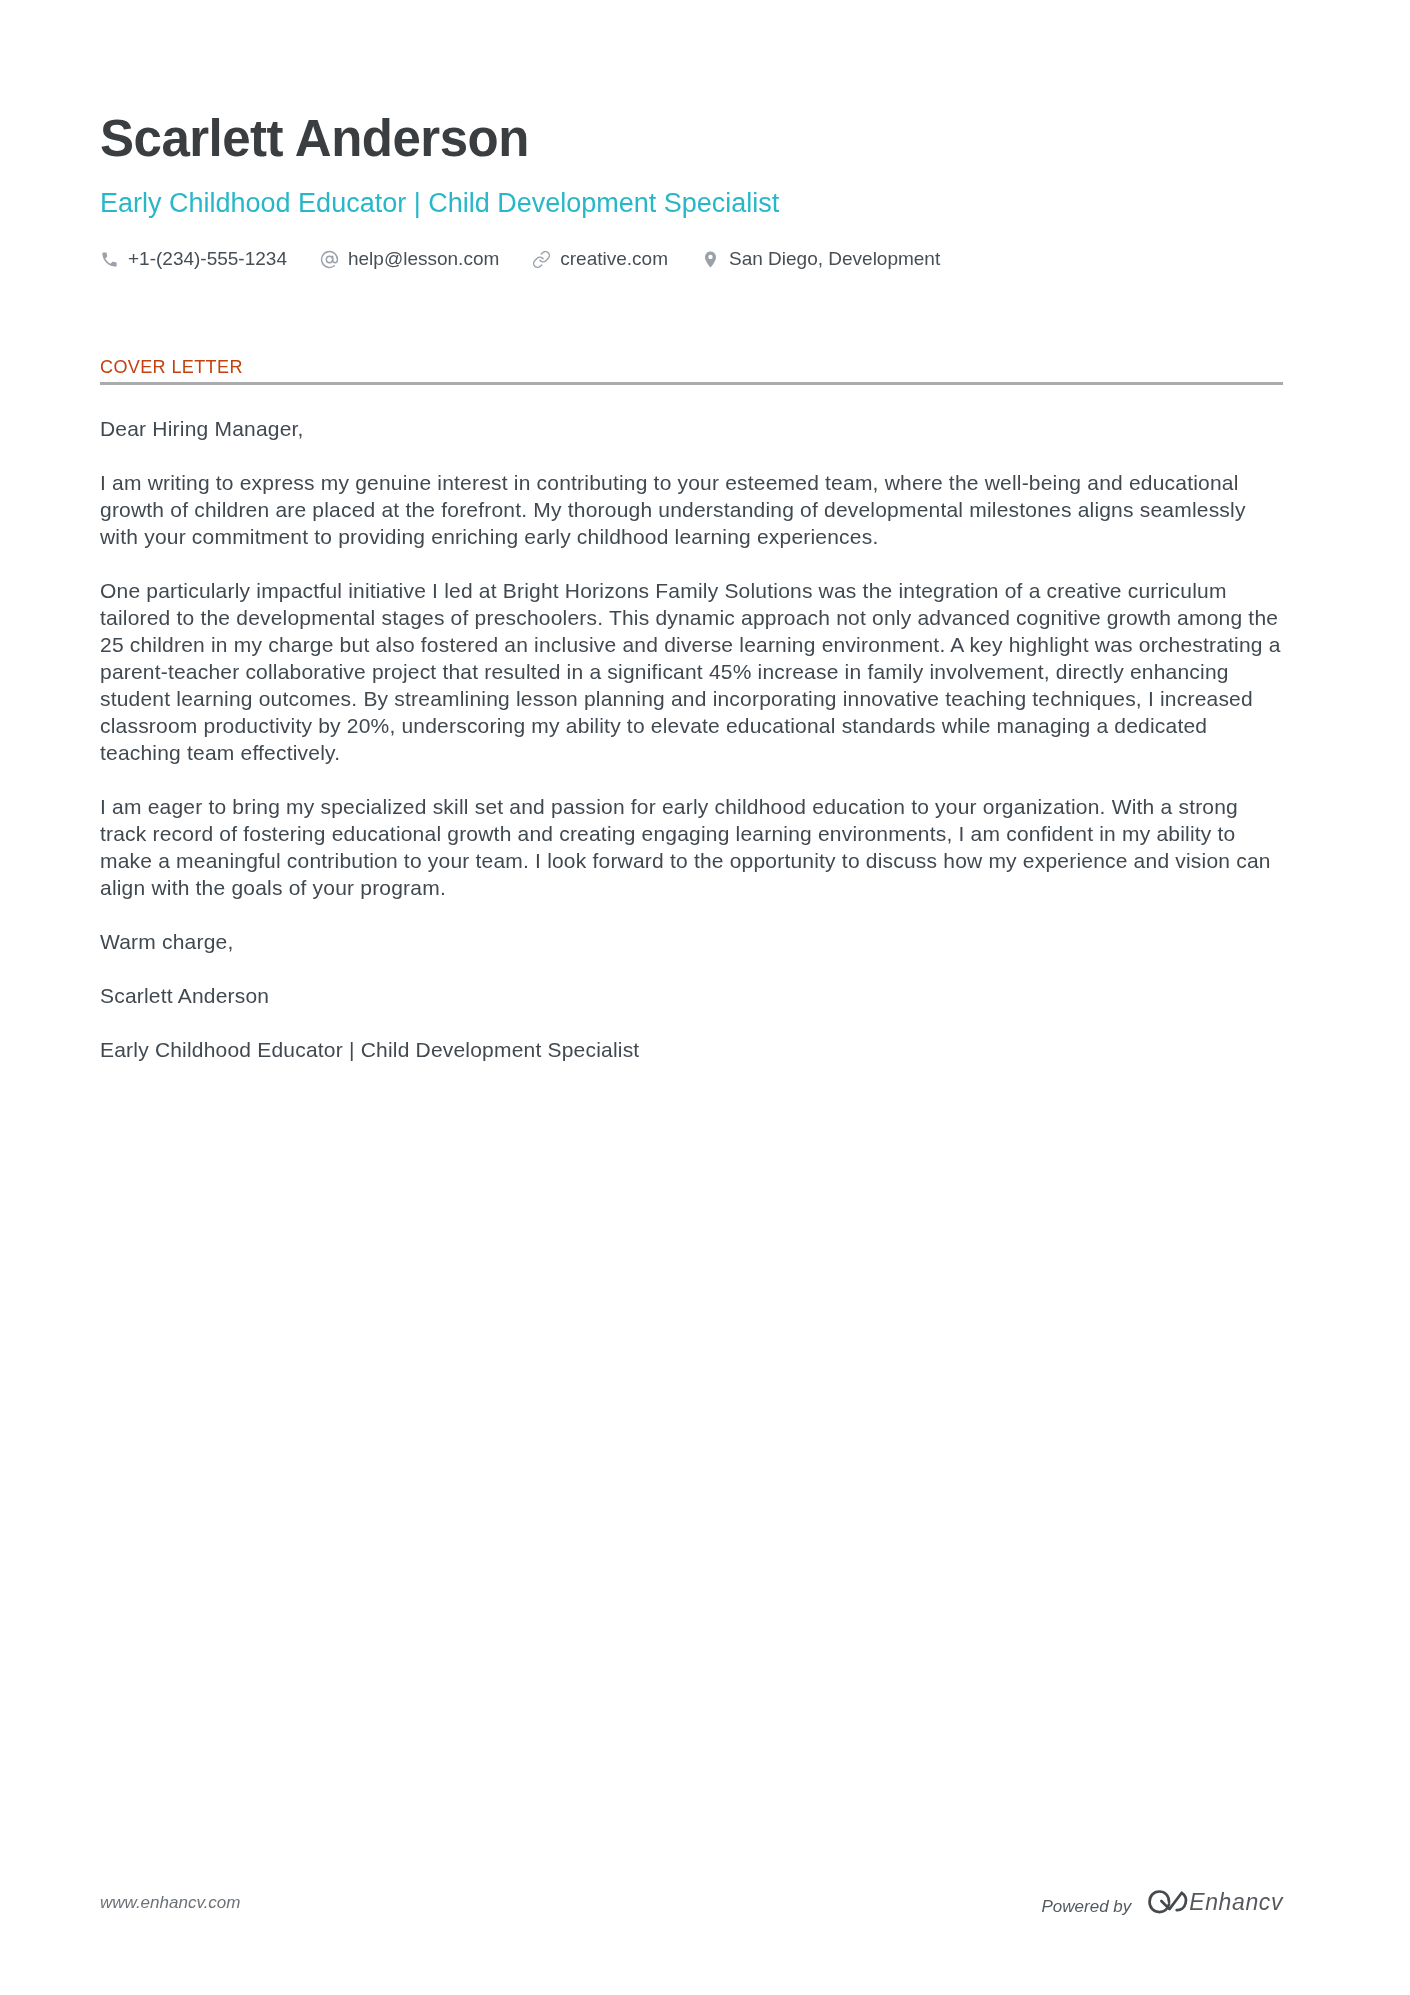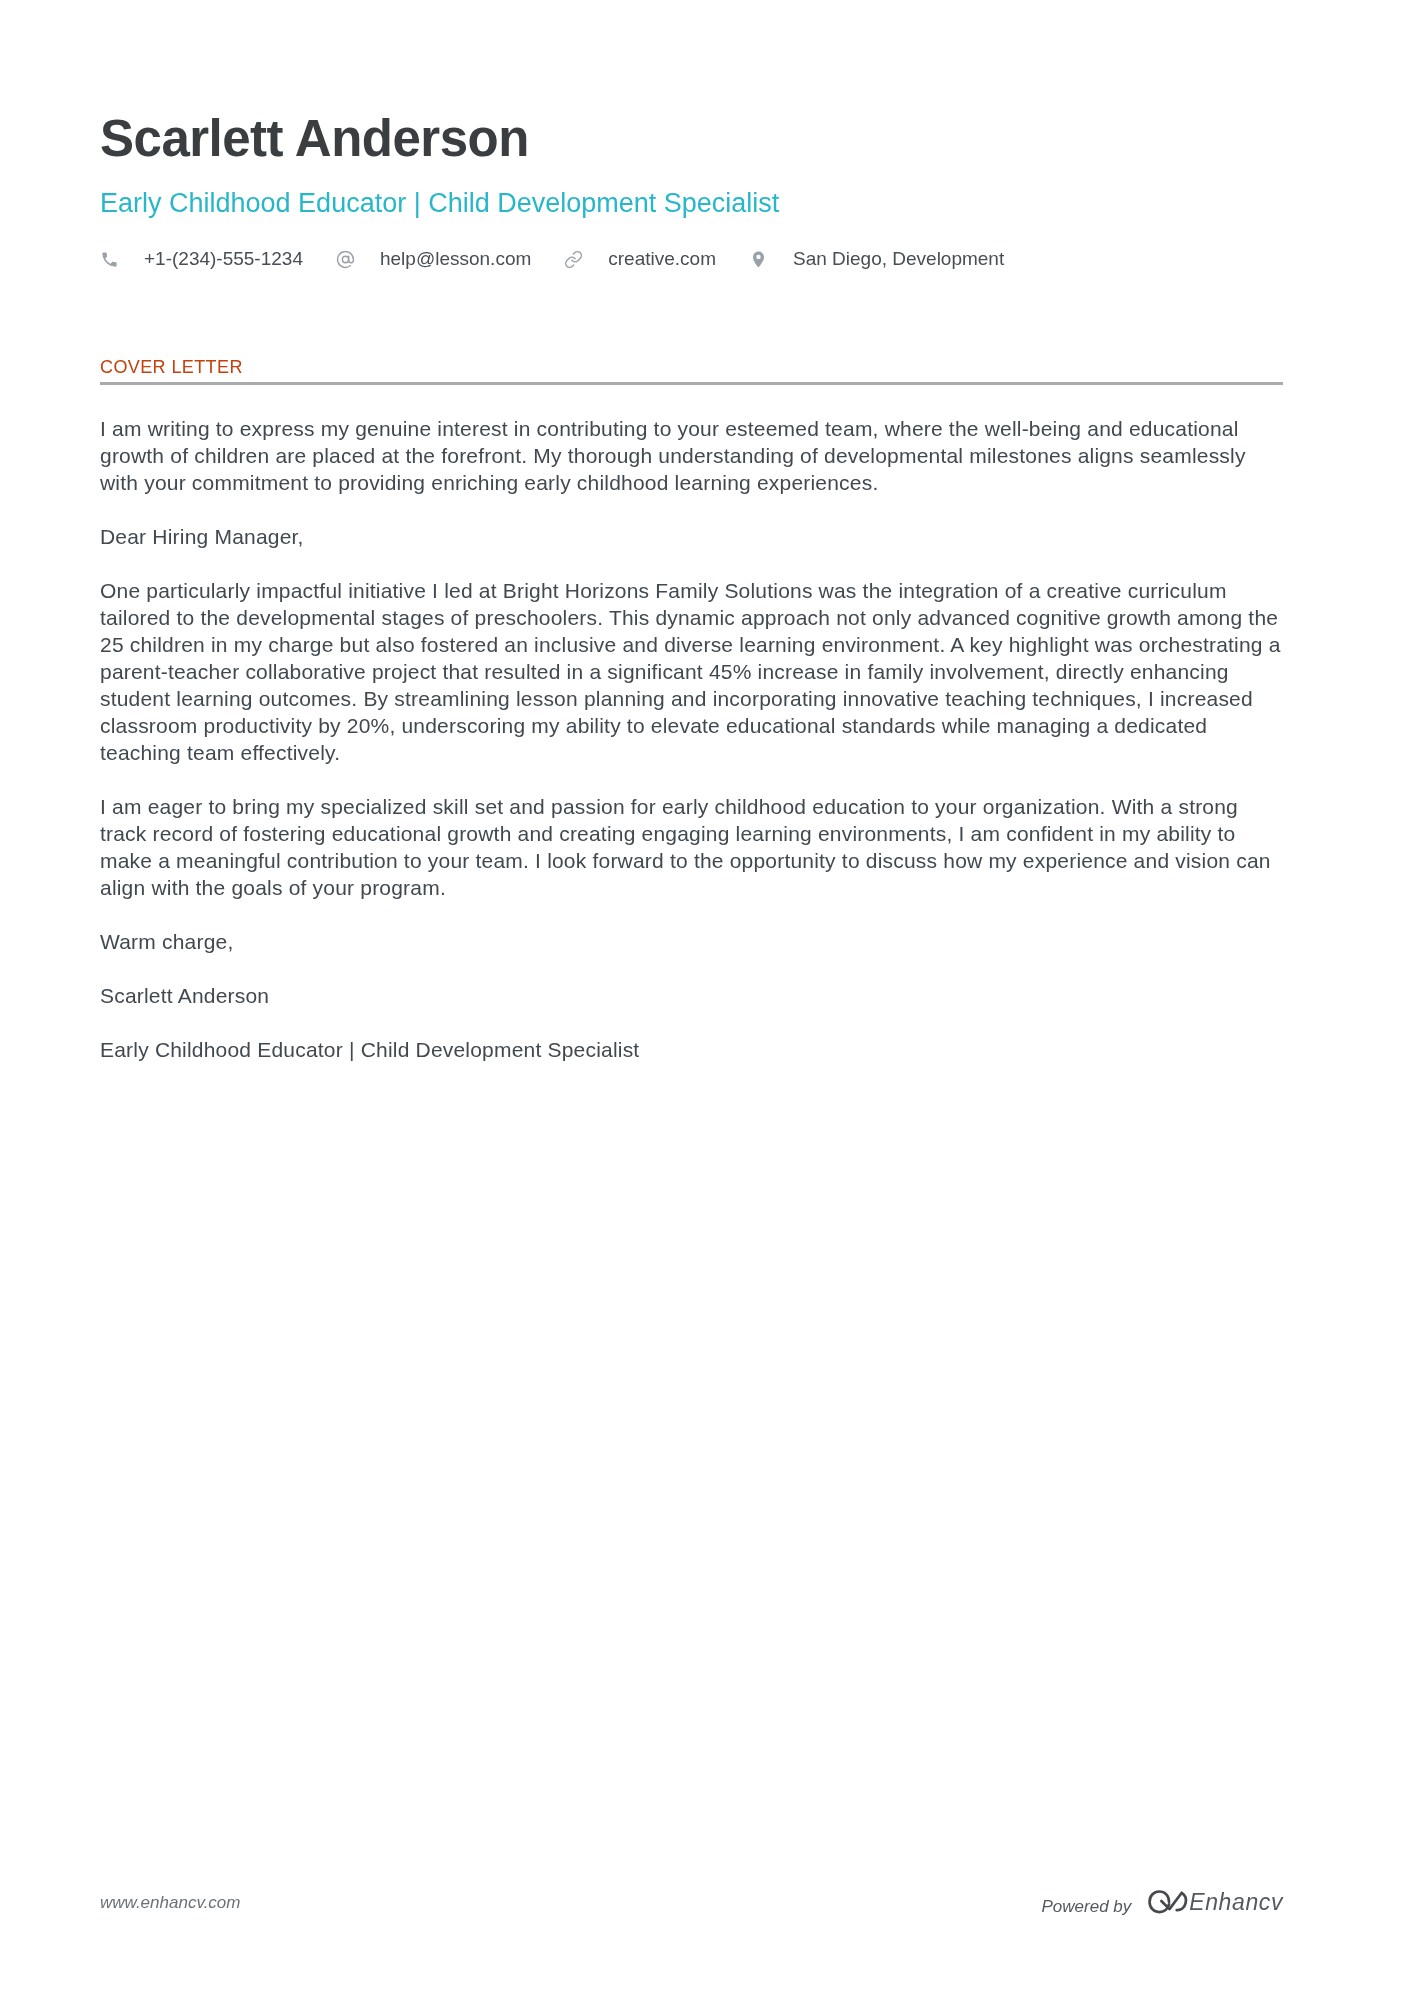--- a/index.html
+++ b/index.html
@@ -33,21 +33,21 @@
     margin-top: 30px;
     display: flex;
     align-items: center;
     gap: 33px;
     font-size: 19px;
     color: #474e54;
   }
   .contact-item {
     display: flex;
     align-items: center;
-    gap: 25px;
+    gap: 9px;
   }
   .icon {
     display: inline-flex;
     color: #9aa1a8;
     flex: none;
   }
   .section-head { margin-top: 88px; }
   .section-title {
     font-size: 18px;
     line-height: 19px;
@@ -147,22 +147,22 @@
       <span>San Diego, Development</span>
     </div>
   </div>
 
   <div class="section-head">
     <div class="section-title">COVER LETTER</div>
     <hr class="rule">
   </div>
 
   <div class="letter">
+    <p>Dear Hiring Manager,</p>
     <p>I am writing to express my genuine interest in contributing to your esteemed team, where the well-being and educational growth of children are placed at the forefront. My thorough understanding of developmental milestones aligns seamlessly with your commitment to providing enriching early childhood learning experiences.</p>
-    <p>Dear Hiring Manager,</p>
     <p>One particularly impactful initiative I led at Bright Horizons Family Solutions was the integration of a creative curriculum tailored to the developmental stages of preschoolers. This dynamic approach not only advanced cognitive growth among the 25 children in my charge but also fostered an inclusive and diverse learning environment. A key highlight was orchestrating a parent-teacher collaborative project that resulted in a significant 45% increase in family involvement, directly enhancing student learning outcomes. By streamlining lesson planning and incorporating innovative teaching techniques, I increased classroom productivity by 20%, underscoring my ability to elevate educational standards while managing a dedicated teaching team effectively.</p>
     <p>I am eager to bring my specialized skill set and passion for early childhood education to your organization. With a strong track record of fostering educational growth and creating engaging learning environments, I am confident in my ability to make a meaningful contribution to your team. I look forward to the opportunity to discuss how my experience and vision can align with the goals of your program.</p>
     <p>Warm charge,</p>
     <p>Scarlett Anderson</p>
     <p>Early Childhood Educator | Child Development Specialist</p>
   </div>
 
 </div>
 
 <div class="footer">

